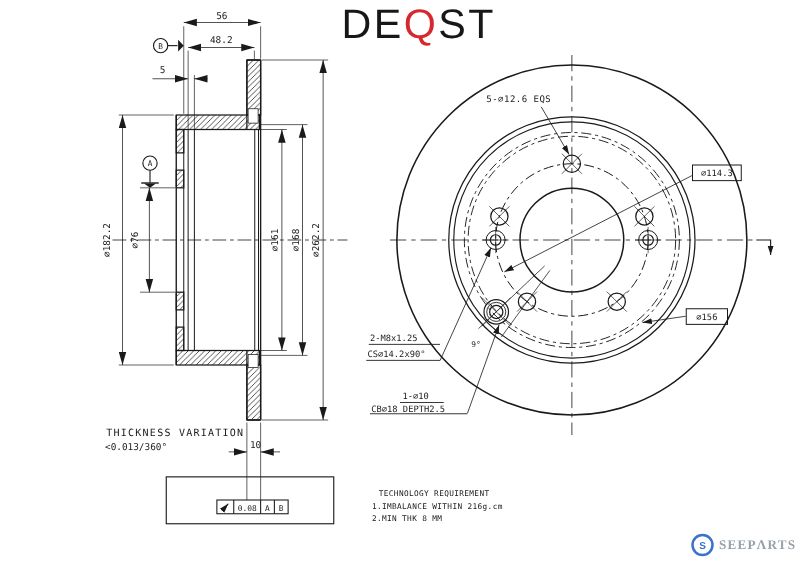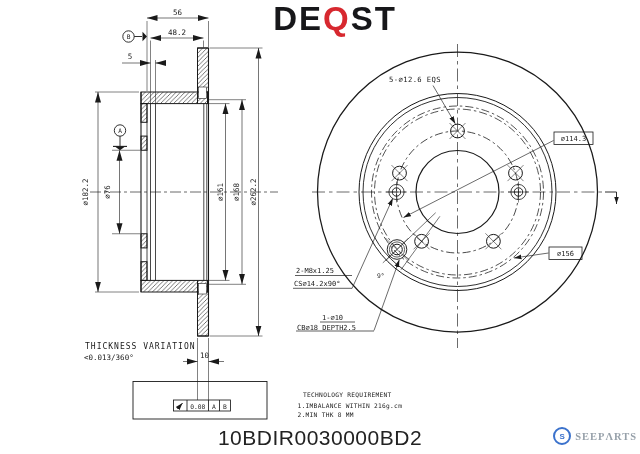--- a/index.html
+++ b/index.html
@@ -1,20 +1,20 @@
 <!DOCTYPE html>
 <html><head>
 <meta charset="utf-8">
 <style>
   html,body{margin:0;padding:0;background:#fff;}
   .stage{position:relative;width:640px;height:454px;background:#fff;overflow:hidden;
          font-family:"DejaVu Sans Mono",monospace;color:#1a1a1a;}
   svg text{font-family:"DejaVu Sans Mono",monospace;fill:#1a1a1a;}
   .brand{position:absolute;left:240px;top:0px;width:190px;text-align:center;
-         font-family:"Liberation Sans",sans-serif;font-weight:700;font-size:33px;
+         font-family:"Liberation Sans",sans-serif;font-weight:400;font-size:33px;
          letter-spacing:2px;line-height:38px;color:#17171a;}
   .brand .q{color:#d7282f;}
   .partnum{position:absolute;left:160px;top:426px;width:320px;text-align:center;
            font-family:"Liberation Sans",sans-serif;font-weight:500;font-size:21px;
            letter-spacing:0.5px;color:#222;}
   .seelogo{position:absolute;right:3px;top:427px;display:flex;align-items:center;gap:4px;}
   .seelogo .ic{width:14px;height:14px;border:2px solid #3b72cc;border-radius:50%;
                display:flex;align-items:center;justify-content:center;
                font-family:"Liberation Sans",sans-serif;font-weight:700;font-size:8px;color:#3b72cc;}
   .seelogo .tx{font-family:Liberation Serif, serif;font-weight:700;font-size:10.5px;
@@ -215,21 +215,20 @@
     </g>
 
     <g>
       <text x="303" y="397" font-size="6.2" letter-spacing="0.3">TECHNOLOGY REQUIREMENT</text>
       <text x="297.5" y="407.5" font-size="6.2" letter-spacing="0.3">1.IMBALANCE WITHIN 216g.cm</text>
       <text x="297.5" y="417" font-size="6.2" letter-spacing="0.3">2.MIN THK 8 MM</text>
     </g>
   </svg>
 
   
-  <div class="partnum">10BDIR0030000BD2</div>
 
   
   <div class="seelogo">
     <div class="ic">S</div>
     <div class="tx">SEEPΛRTS</div>
   </div>
 
 </div>
 
 </body></html>

